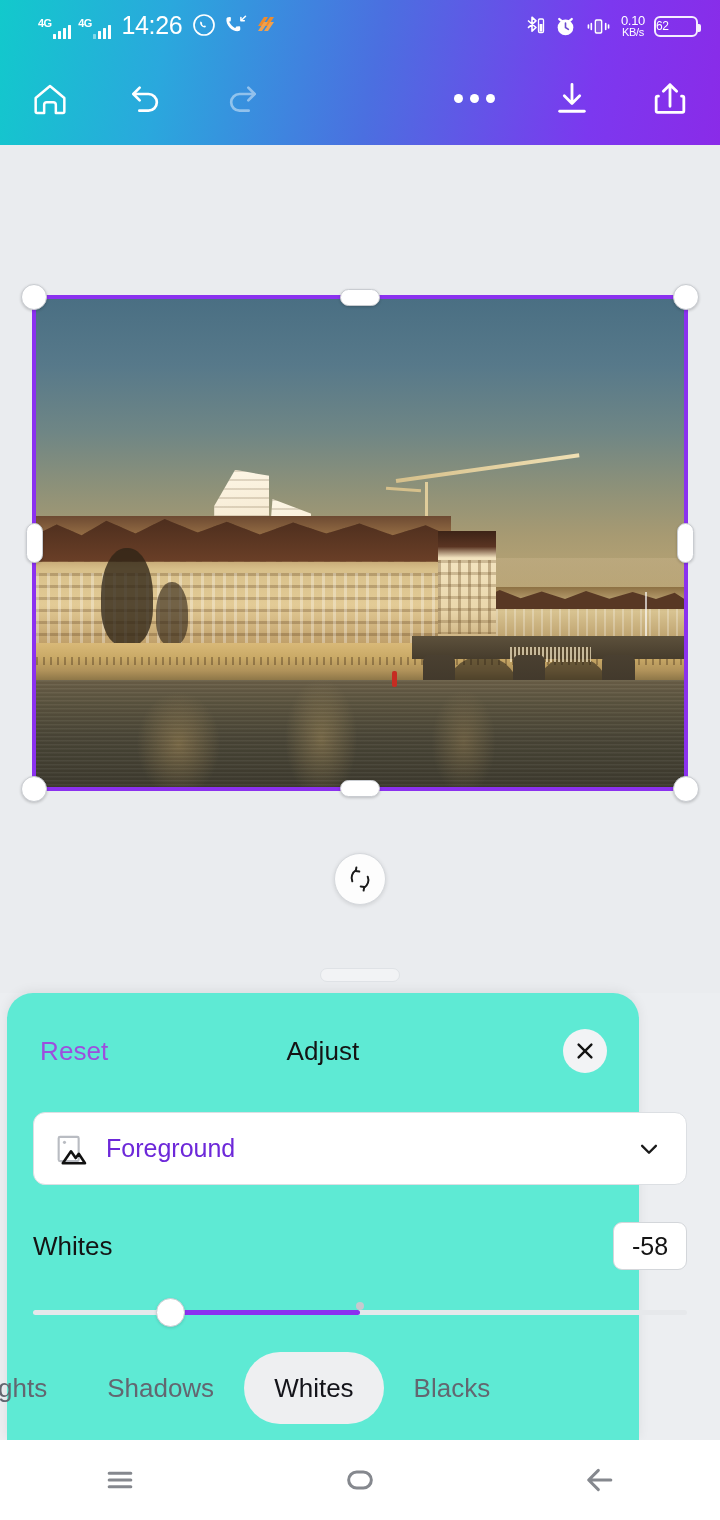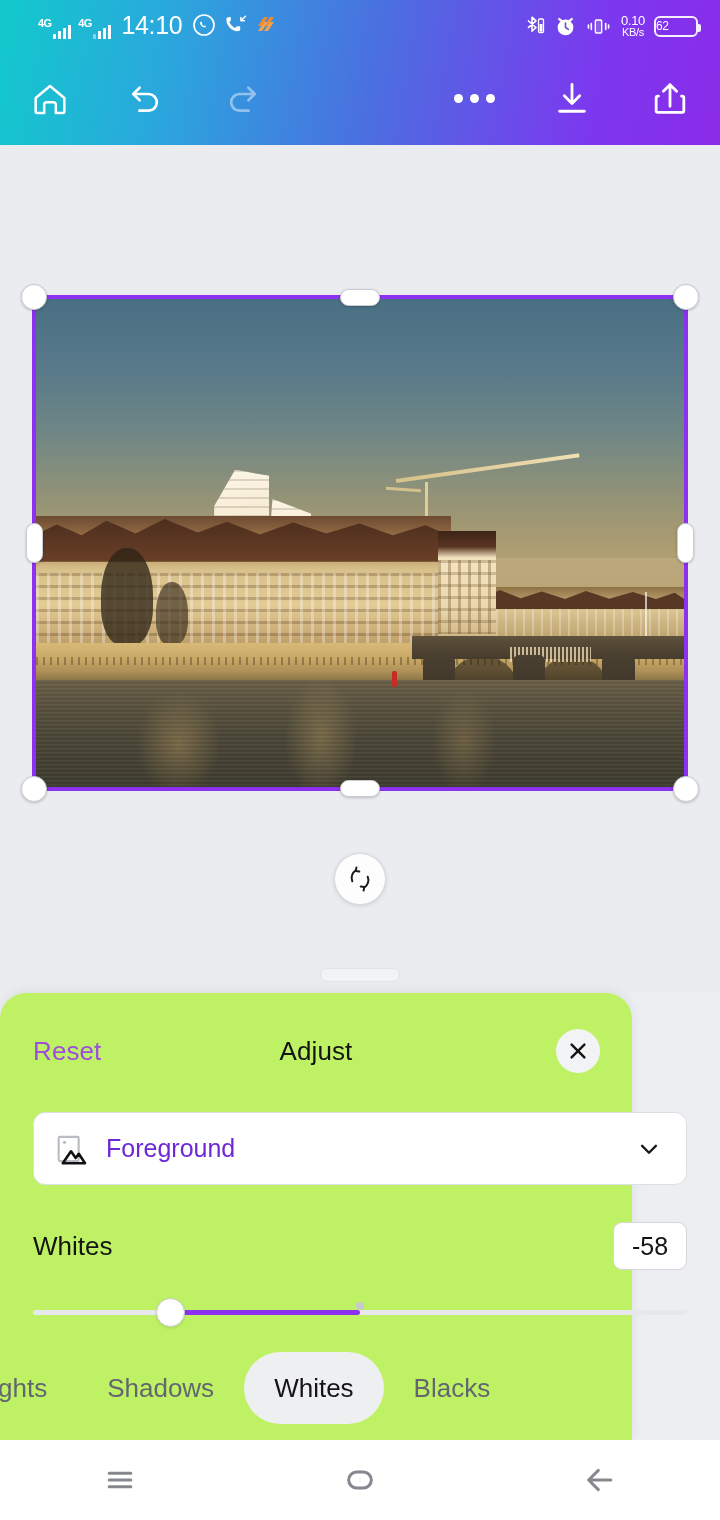--- a/index.html
+++ b/index.html
@@ -262,22 +262,22 @@
   .rotate-btn {
     position:absolute; left:50%; margin-left:-26px; top:708px;
     width:52px; height:52px; border-radius:50%;
     background:#fdfdfd; border:1px solid #d6d9dd;
     box-shadow:0 1px 4px rgba(0,0,0,.12);
     display:flex; align-items:center; justify-content:center; cursor:pointer;
   }
 
   
   .sheet {
-    position:absolute; left:0; top:993px; width:632px; height:447px;
-    background:#bef264; border-radius:26px 26px 0 0;
+    position:absolute; left:7px; top:993px; width:632px; height:447px;
+    background:#5eead4; border-radius:26px 26px 0 0;
     box-shadow:0 -2px 12px rgba(0,0,0,.07);
     z-index:3;
   }
   .grabber {
     position:absolute; left:50%; margin-left:-40px; top:968px;
     width:80px; height:14px; border-radius:8px;
     background:#f2f3f5; border:1px solid #dfe2e6; z-index:4; cursor:grab;
   }
   .sheet-head {
     position:relative; height:116px; display:flex; align-items:center;
@@ -386,21 +386,21 @@
       </div>
       <div class="sig two">
         <span class="g4">4G</span>
         <span class="bars">
             <i></i>
             <i></i>
             <i></i>
             <i></i>
           </span>
       </div>
-      <div class="clock">14:10</div>
+      <div class="clock">14:26</div>
 
       <svg class="sb-icon" width="24" height="24" viewBox="0 0 24 24" style="margin-bottom:2px">
         <circle cx="12" cy="12" r="10" fill="none" stroke="#fff" stroke-width="1.7"></circle>
         <path d="M9 8.6c-.5 0-.9.5-.9 1.2 0 2.2 2.3 4.6 4.6 4.6.7 0 1.2-.4 1.2-.9 0-.3-.9-.9-1.2-.9-.3 0-.5.5-.8.4-.7-.3-1.8-1.4-2-2.1-.1-.3.4-.5.4-.8 0-.3-.6-1.2-1-1.2z" fill="#fff"></path>
       </svg>
 
       <svg class="sb-icon" width="25" height="24" viewBox="0 0 25 24" style="margin-bottom:2px">
         <path d="M5.3 4.2c-.8 0-1.6.6-1.8 1.4-.6 3 .8 6.6 3.3 9.1 2.5 2.5 6.1 3.9 9.1 3.3.8-.2 1.4-1 1.4-1.8l-.1-1.9c0-.6-.5-1-1.1-1l-2.4.1c-.5 0-1 .4-1 .9l-.1.8c-1.4-.5-2.9-1.5-3.9-2.6-1.1-1-2.1-2.5-2.6-3.9l.8-.1c.5 0 .9-.5.9-1l.1-2.4c0-.6-.4-1.1-1-1.1z" fill="#fff"></path>
         <path d="M22.5 3.2l-4.6 4.6M17.9 7.8h3.4M17.9 7.8V4.4" stroke="#fff" stroke-width="1.5" fill="none" stroke-linecap="round"></path>
       </svg>

